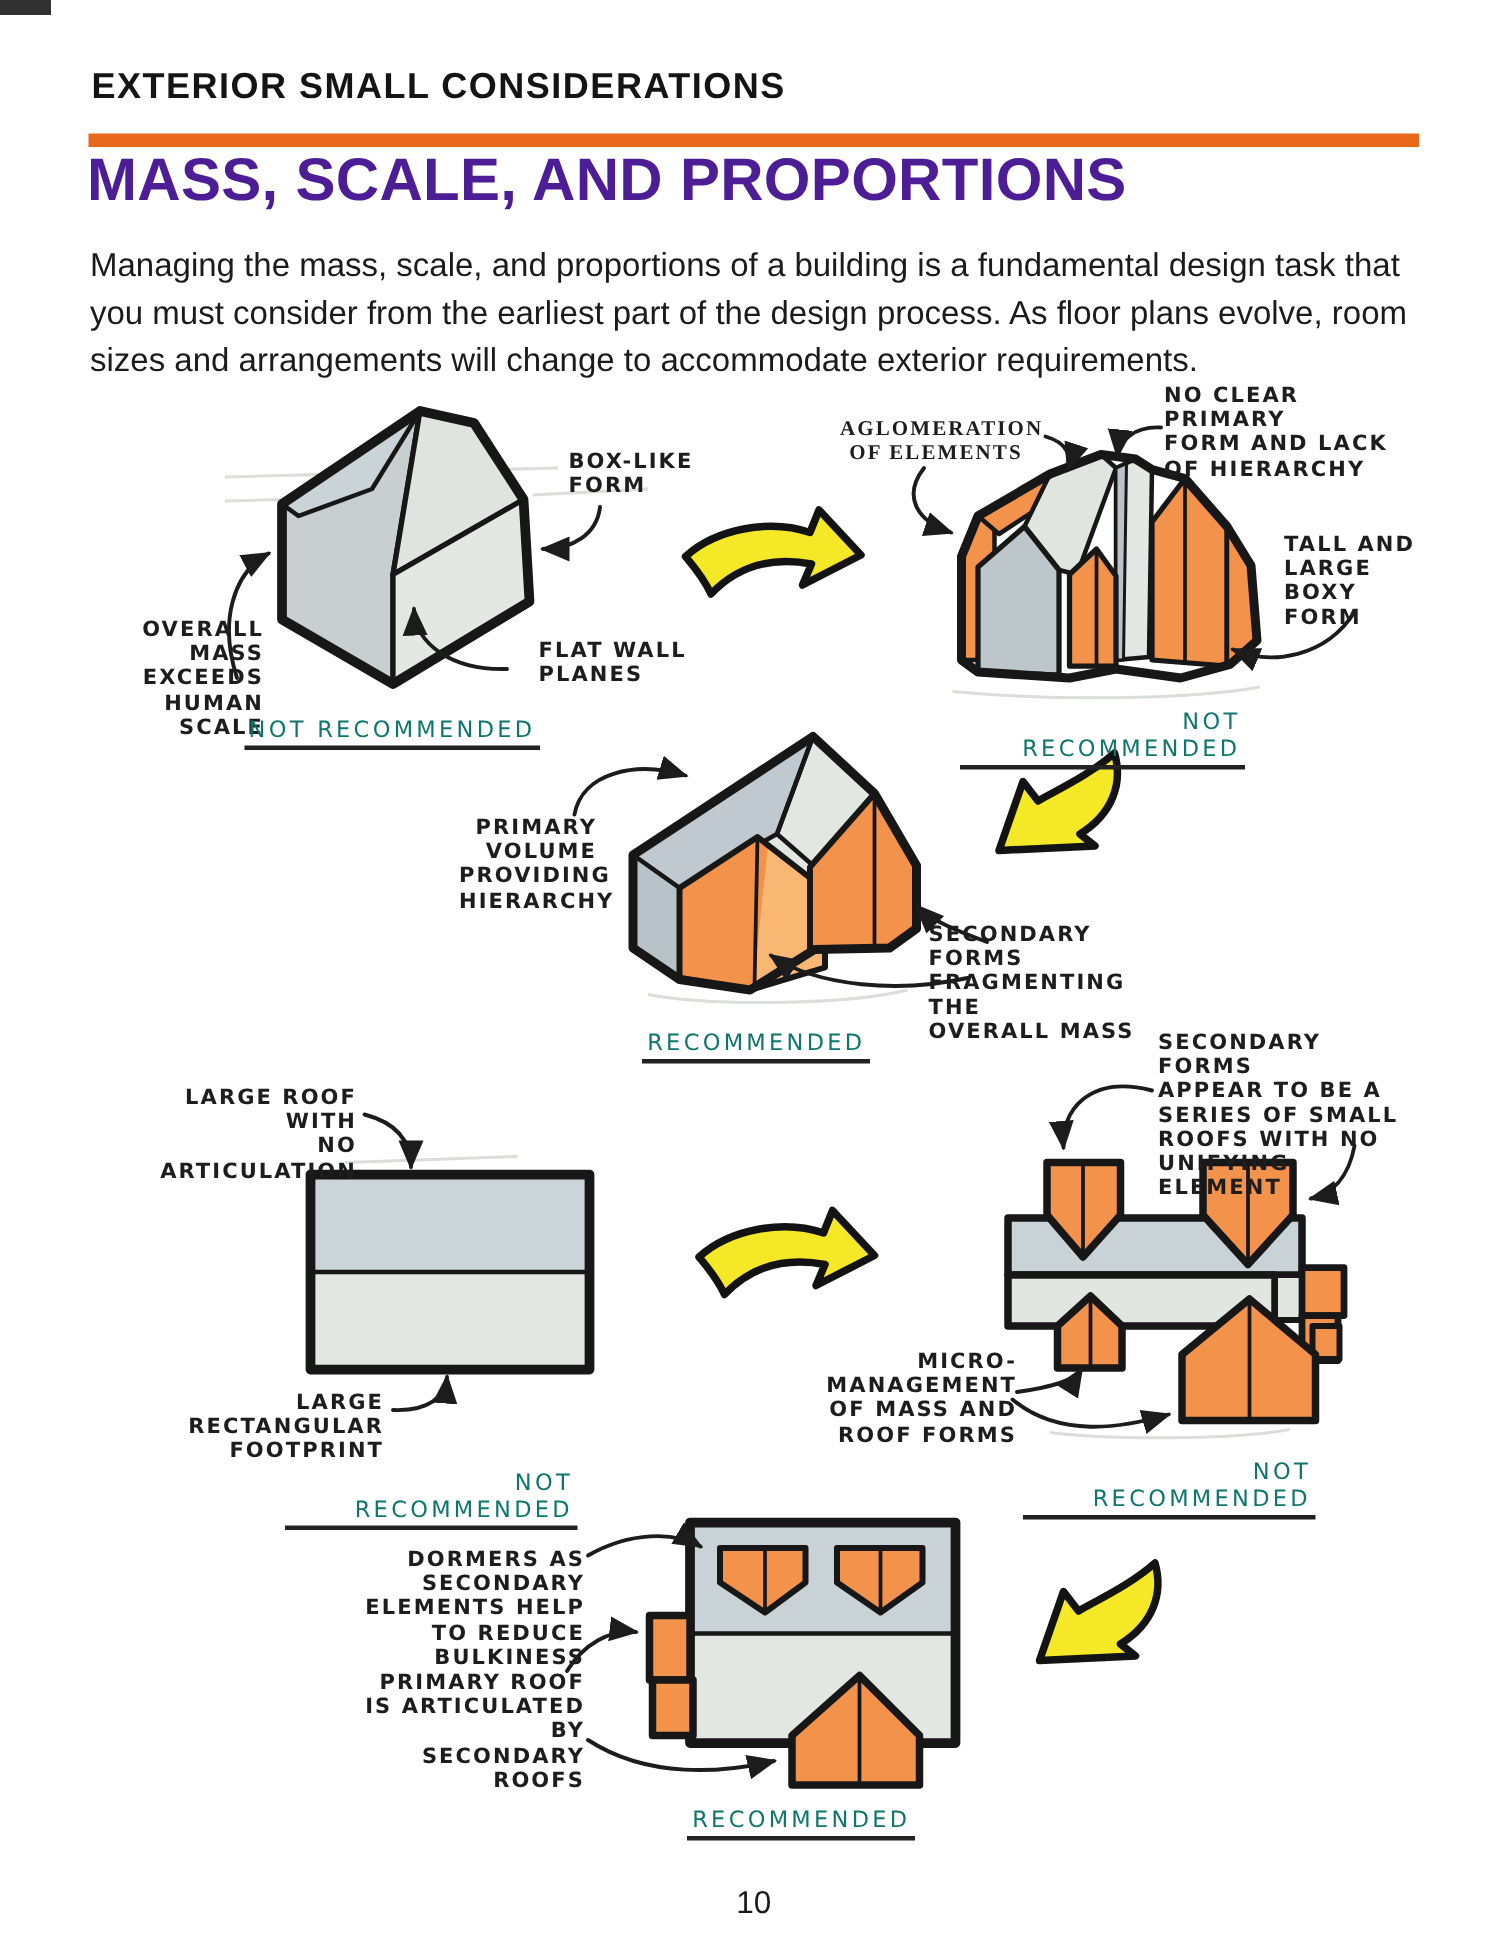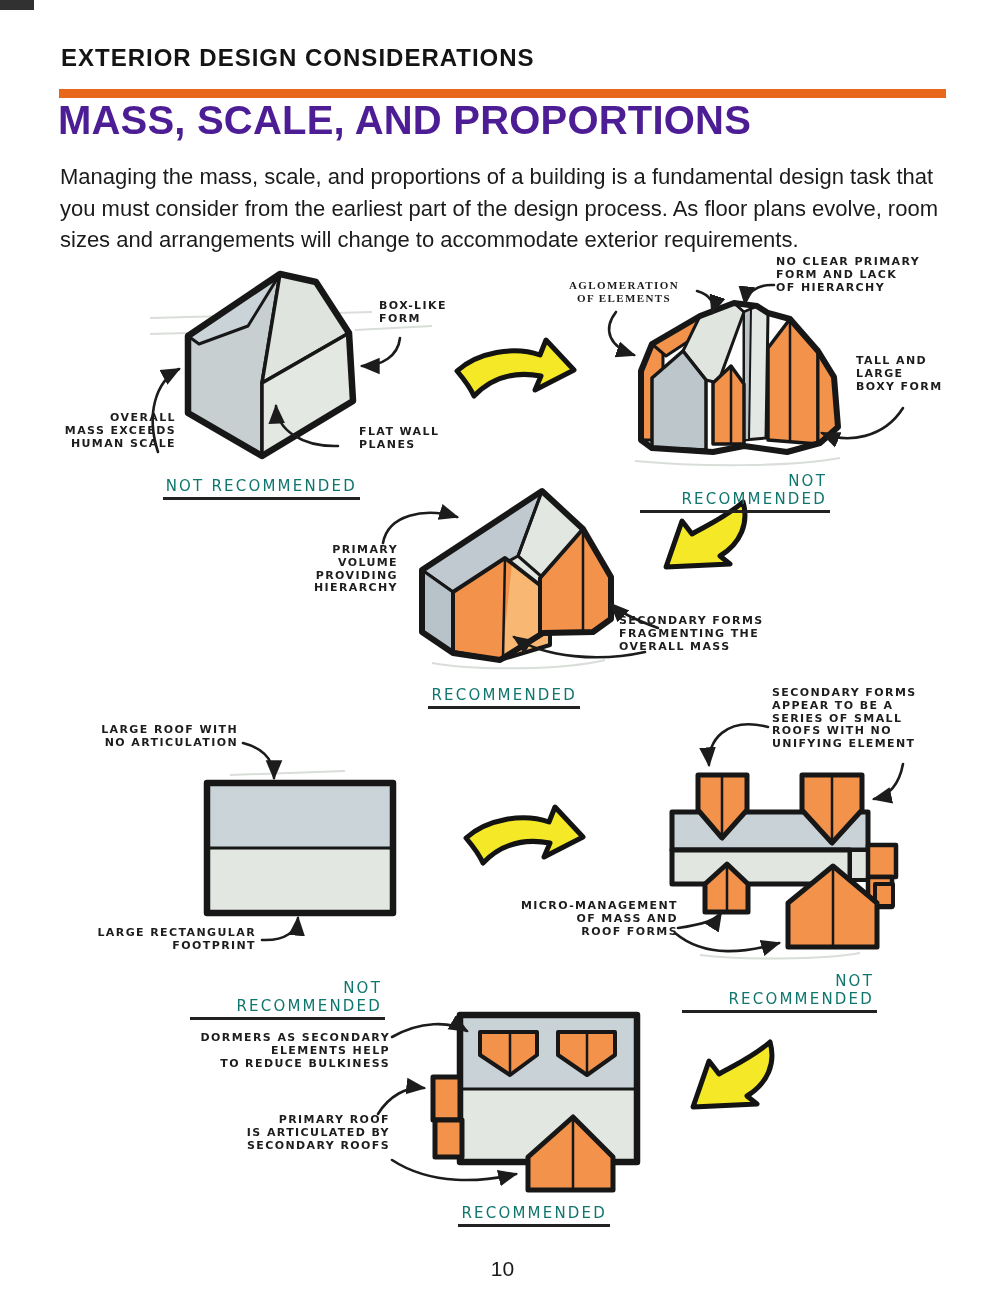--- a/index.html
+++ b/index.html
@@ -8,34 +8,34 @@
   .corner-mark{position:absolute;left:0;top:0;width:34px;height:10px;background:#313131;}
   .eyebrow{position:absolute;left:61px;top:44px;font-weight:800;font-size:24px;
            letter-spacing:1px;color:#141414;font-family:"Liberation Sans",sans-serif;}
   .rule{position:absolute;left:59px;top:89px;width:887px;height:9px;background:#E8671B;}
   .main-title{position:absolute;left:58px;top:98px;margin:0;font-weight:800;font-size:40px;
            letter-spacing:0.2px;color:#4c1d95;font-family:"Liberation Sans",sans-serif;}
   .intro{position:absolute;left:60px;top:161px;width:900px;margin:0;font-size:22px;
          line-height:1.44;color:#1b1b1b;}
   .diagram-svg{position:absolute;left:0;top:0;width:1005px;height:1296px;z-index:1;}
   .label{position:absolute;z-index:2;font-family:"DejaVu Sans",sans-serif;font-weight:700;
-         font-size:11px;line-height:1.16;letter-spacing:1.4px;color:#1d1d1d;white-space:pre-line;}
+         font-size:14px;line-height:1.16;letter-spacing:1.4px;color:#1d1d1d;white-space:pre-line;}
   .label.r{text-align:right;}
   .label.c{text-align:center;}
   .verdict{position:absolute;z-index:2;text-align:right;font-family:"DejaVu Sans",sans-serif;
            font-weight:400;font-size:15px;letter-spacing:2.2px;color:#0f766e;}
   .verdict span{display:inline-block;border-bottom:3px solid #222;padding:0 3px 2px;}
   .page-number{position:absolute;left:0;top:1241px;width:100%;text-align:center;
                font-size:21px;color:#1b1b1b;margin-top:16px;}
 </style>
 </head>
 <body>
 
 <div class="corner-mark"></div>
-<div class="eyebrow">EXTERIOR DESIGN CONSIDERATIONS</div>
+<div class="eyebrow">EXTERIOR SMALL CONSIDERATIONS</div>
 <div class="rule"></div>
 <h1 class="main-title">MASS, SCALE, AND PROPORTIONS</h1>
 <p class="intro">Managing the mass, scale, and proportions of a building is a fundamental design task that you must consider from the earliest part of the design process. As floor plans evolve, room sizes and arrangements will change to accommodate exterior requirements.</p>
 
 <svg class="diagram-svg" viewBox="0 0 1005 1296" xmlns="http://www.w3.org/2000/svg">
   <defs>
     <marker id="ah" viewBox="0 0 10 10" refX="8.5" refY="5" markerWidth="8" markerHeight="8" orient="auto-start-reverse">
       <path d="M0,1 L9.5,5 L0,9 Z" fill="#1c1c1c"></path>
     </marker>
   </defs>

